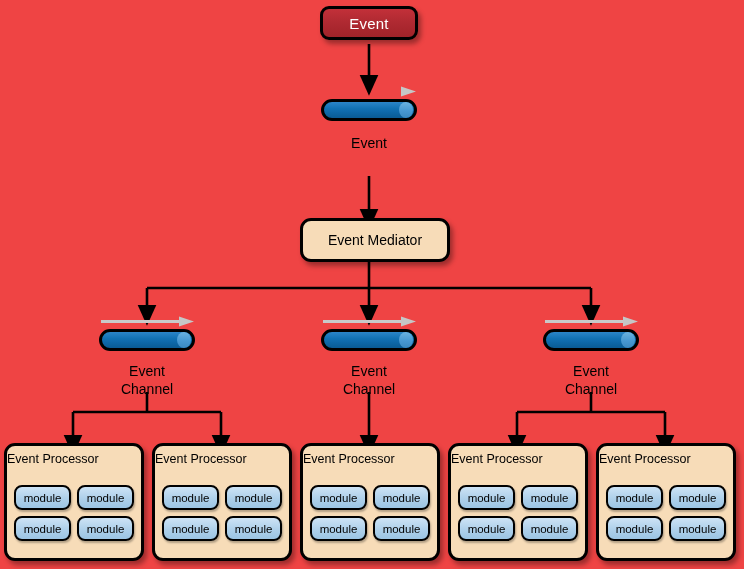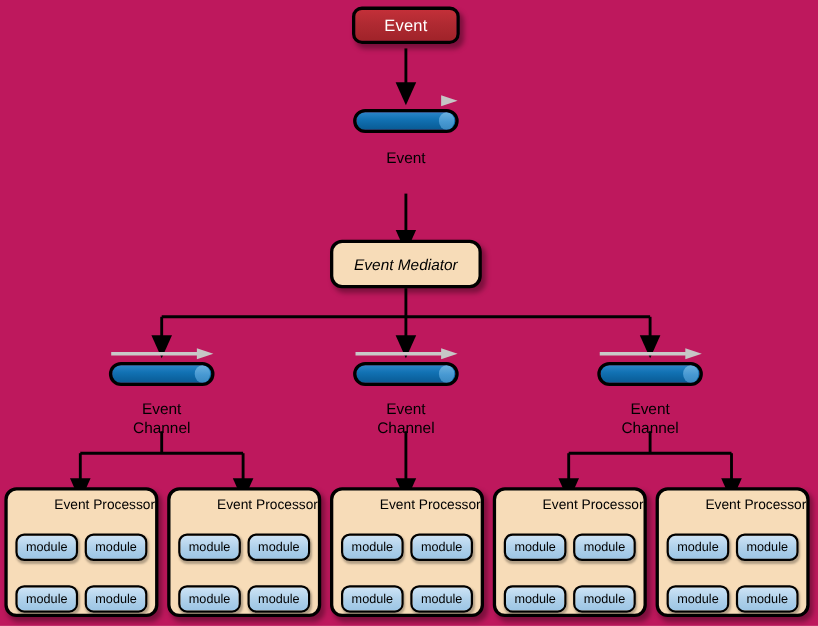--- a/index.html
+++ b/index.html
@@ -9,21 +9,21 @@
     background: #ffffff;
   }
   body {
     font-family: "Liberation Sans", "DejaVu Sans", sans-serif;
     color: #000000;
   }
   #diagram {
     position: relative;
     width: 744px;
     height: 569px;
-    background: #be185d;
+    background: #ef4444;
     overflow: hidden;
   }
 
   
   .event-box {
     position: absolute;
     left: 320px;
     top: 6px;
     width: 98px;
     height: 34px;
@@ -41,31 +41,30 @@
     font-size: 15px;
     letter-spacing: 0.2px;
     white-space: nowrap;
   }
 
   
   .mediator-box {
     position: absolute;
     left: 300px;
     top: 218px;
-    width: 138px;
+    width: 150px;
     height: 44px;
     background: #f7dcb8;
     border: 3px solid #000000;
     border-radius: 11px;
     box-shadow: 3px 4px 5px rgba(0,0,0,0.35);
     display: flex;
     align-items: center;
     justify-content: center;
     box-sizing: border-box;
-    font-style: italic;
   }
   .mediator-box-label {
     color: #000000;
     font-size: 14px;
     white-space: nowrap;
   }
 
   
   .pipe {
     position: absolute;
@@ -117,45 +116,44 @@
     width: 140px;
     height: 118px;
     background: #f7dcb8;
     border: 3px solid #000000;
     border-radius: 11px;
     box-shadow: 3px 4px 5px rgba(0,0,0,0.35);
     box-sizing: border-box;
     padding-top: 6px;
   }
   .processor-title {
-    text-align: right;
+    text-align: left;
     font-size: 12.5px;
     color: #000000;
     white-space: nowrap;
-    margin-bottom: 3px;
+    margin-bottom: 19px;
   }
   .module-grid {
     display: grid;
     grid-template-columns: 1fr 1fr;
     gap: 6px 6px;
     padding: 0 7px;
   }
   .module {
     height: 25px;
     background: linear-gradient(180deg, #cde3f5 0%, #aed0ea 55%, #9cc5e4 100%);
     border: 2.5px solid #000000;
     border-radius: 8px;
     box-sizing: border-box;
     display: flex;
     align-items: center;
     justify-content: center;
     font-size: 11.5px;
     color: #000000;
     box-shadow: 1px 2px 2px rgba(0,0,0,0.28);
-    margin-top: 16px;
   }
 
   
   #connectors {
     position: absolute;
     left: 0;
     top: 0;
     width: 744px;
     height: 569px;
     pointer-events: none;

